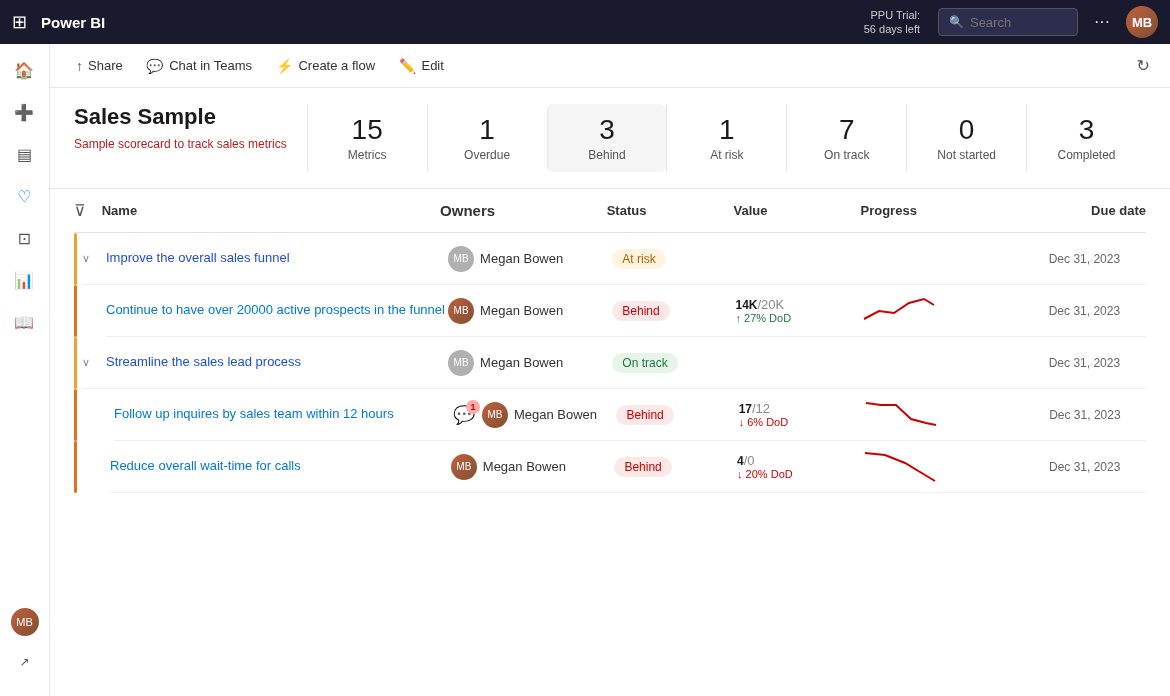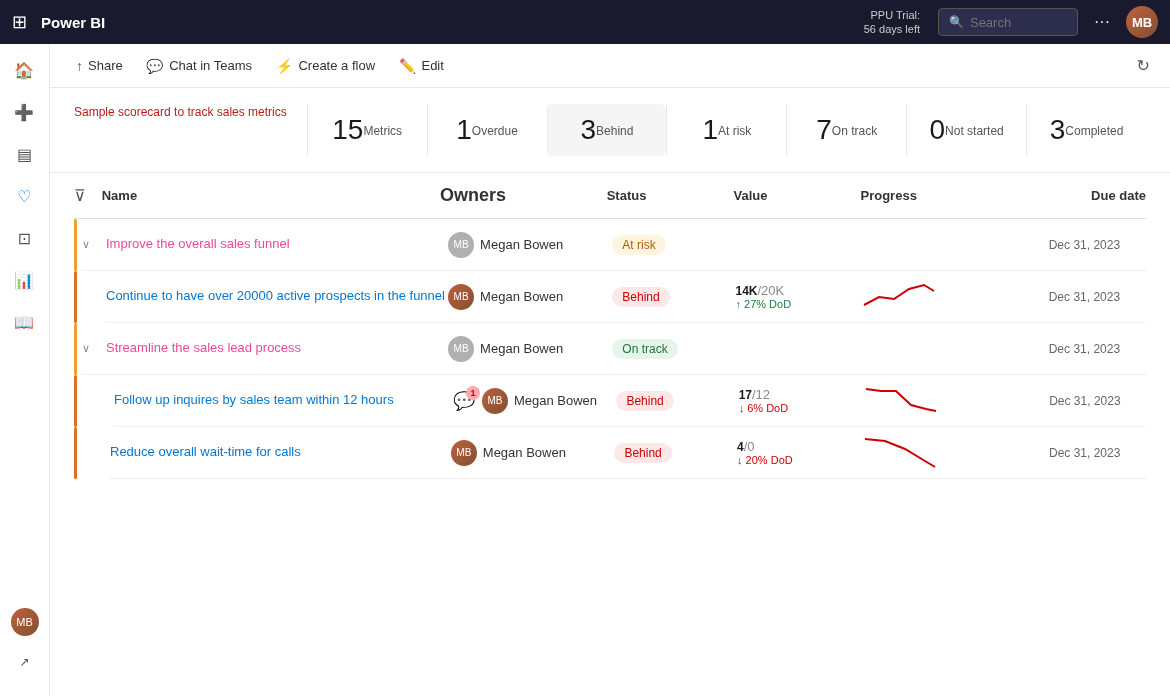--- a/index.html
+++ b/index.html
@@ -110,57 +110,57 @@
       border-bottom: 1px solid #e8e8e8;
       padding: 16px 24px;
       gap: 0;
     }
     .score-title-block { min-width: 220px; padding-right: 20px; }
     .score-title { font-size: 22px; font-weight: 600; color: #1a1a1a; margin-bottom: 6px; }
     .score-subtitle { font-size: 12px; color: #b91c1c; line-height: 1.4; }
     .score-cards { display: flex; flex: 1; gap: 0; }
     .score-card {
       flex: 1;
-      display: flex; align-items: center; justify-content: center;
+      display: flex; flex-direction: column; align-items: center; justify-content: center;
       padding: 10px 8px;
       border-left: 1px solid #e8e8e8;
       cursor: pointer;
     }
     .score-card.active { background: #f5f5f5; border-radius: 6px; }
     .score-card-num { font-size: 28px; font-weight: 300; color: #1a1a1a; }
     .score-card-label { font-size: 12px; color: #555; margin-top: 2px; }
 
     
     .table-section { padding: 0 24px; }
     .table-header {
       display: flex;
       align-items: center;
       padding: 12px 0;
       border-bottom: 1px solid #e0e0e0;
       gap: 8px;
     }
     .filter-icon { font-size: 16px; color: #555; margin-right: 8px; cursor: pointer; }
     .col-name { flex: 2.5; font-size: 13px; font-weight: 600; color: #333; }
-    .col-owners { flex: 1.2; font-size: 18px; font-weight: 600; color: #333; }
+    .col-owners { flex: 1.2; font-size: 15px; font-weight: 600; color: #333; }
     .col-status { flex: 0.9; font-size: 13px; font-weight: 600; color: #333; }
     .col-value { flex: 0.9; font-size: 13px; font-weight: 600; color: #333; }
     .col-progress { flex: 1.2; font-size: 13px; font-weight: 600; color: #333; }
     .col-duedate { flex: 0.9; font-size: 13px; font-weight: 600; color: #333; text-align: right; }
 
     
     .table-row {
       display: flex;
       align-items: center;
       border-bottom: 1px solid #f0f0f0;
       min-height: 52px;
       position: relative;
     }
     .row-expand { font-size: 12px; color: #888; margin-right: 8px; cursor: pointer; width: 16px; }
     .row-name { flex: 2.5; font-size: 13px; color: #0078d4; cursor: pointer; padding: 8px 0; line-height: 1.4; }
-    .row-name.parent { color: #ec4899; }
+    .row-name.parent { color: #1d4ed8; }
     .row-owners { flex: 1.2; display: flex; align-items: center; gap: 6px; font-size: 13px; color: #333; }
     .row-status { flex: 0.9; }
     .row-value { flex: 0.9; font-size: 13px; color: #333; }
     .row-progress { flex: 1.2; }
     .row-duedate { flex: 0.9; font-size: 12px; color: #666; text-align: center; }
 
     .status-badge {
       display: inline-block;
       padding: 3px 10px;
       border-radius: 12px;
@@ -264,20 +264,21 @@
         <span class="icon">✏️</span>
         <span>Edit</span>
       </button>
       <button class="refresh-btn" style="margin-left:auto;">↻</button>
     </div>
 
     <div class="main">
 
       <div class="score-header">
         <div class="score-title-block">
+          <div class="score-title">Sales Sample</div>
           <div class="score-subtitle">Sample scorecard to track sales metrics</div>
         </div>
         <div class="score-cards">
 
         <div class="score-card">
               <span class="score-card-num">15</span>
               <span class="score-card-label">Metrics</span>
             </div>
             <div class="score-card">
               <span class="score-card-num">1</span>

